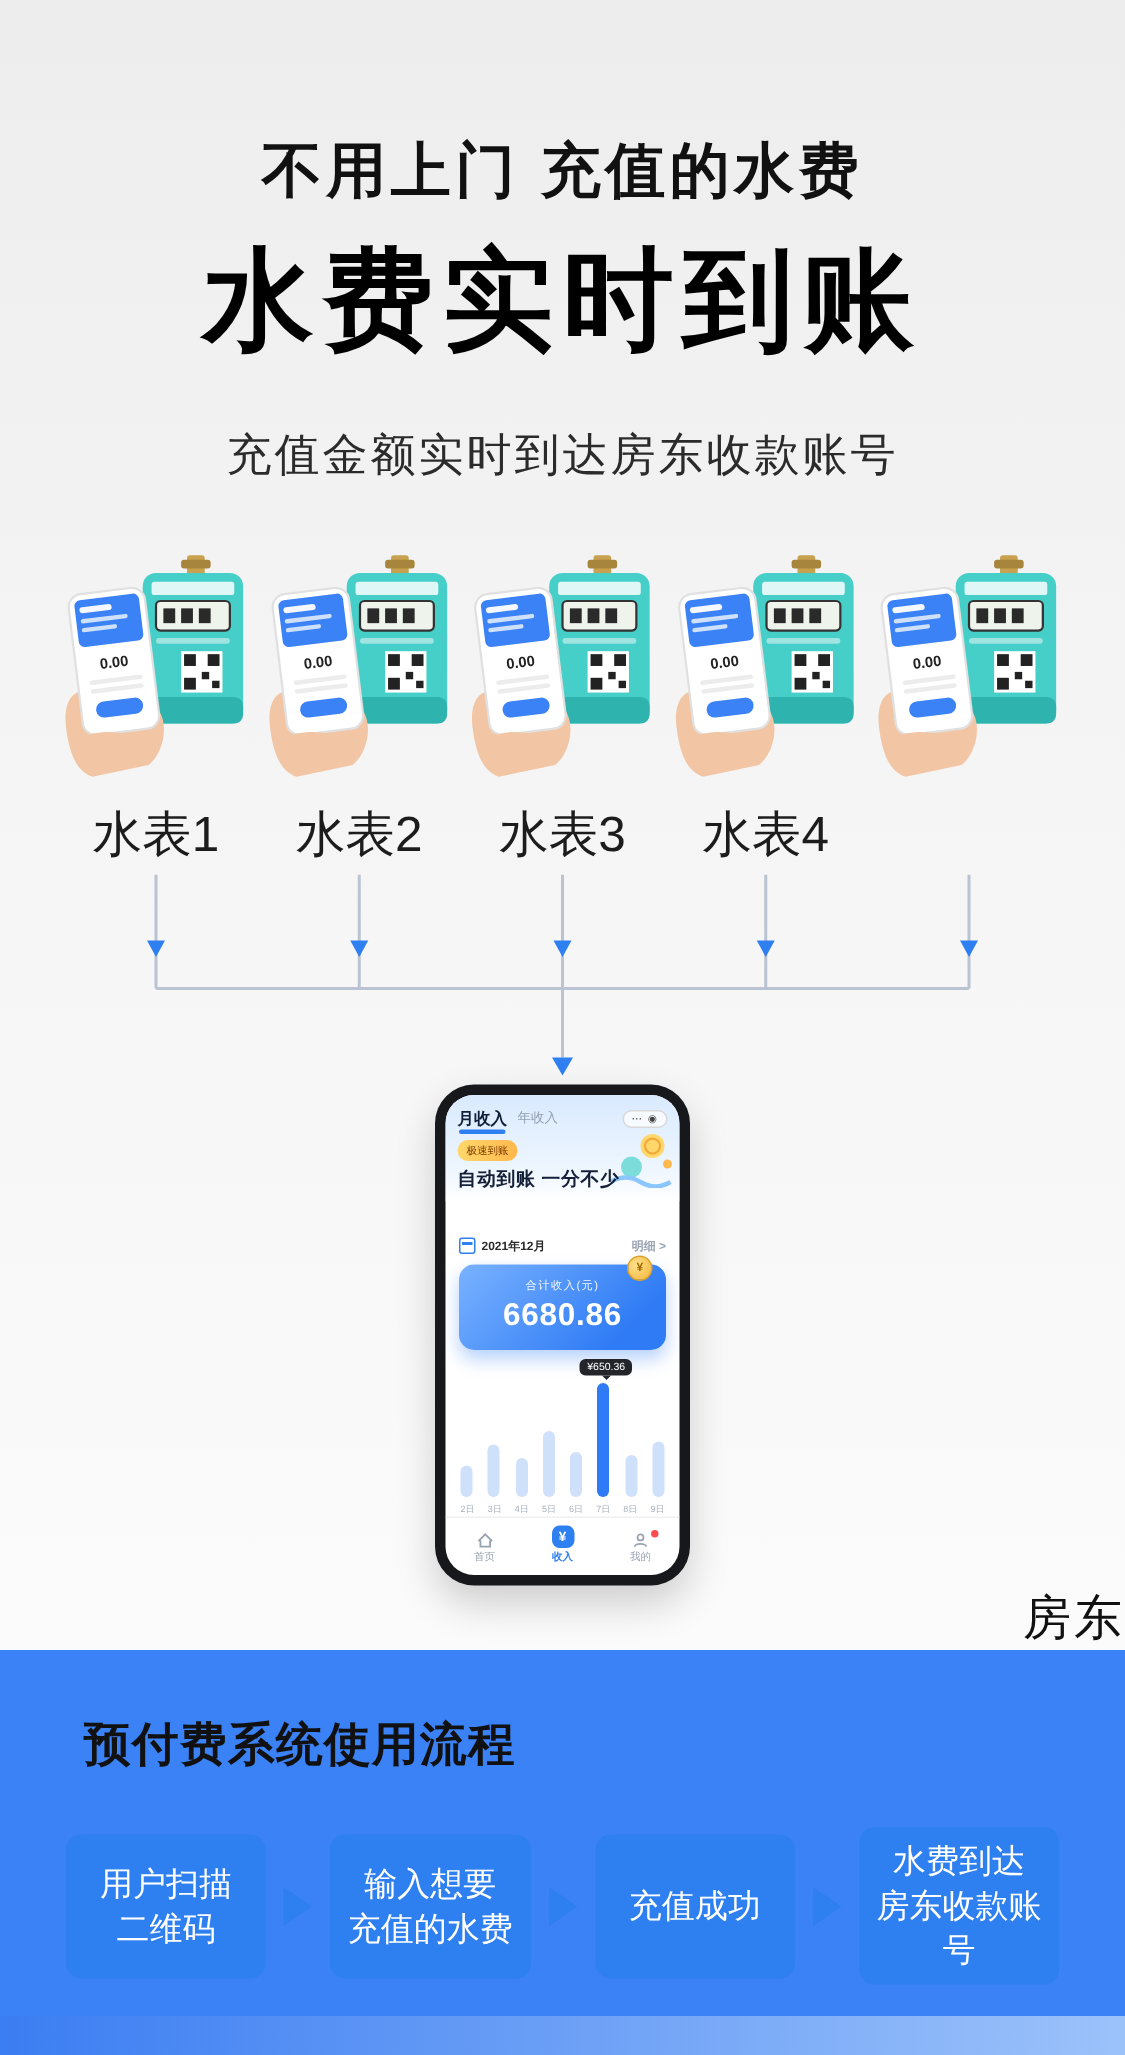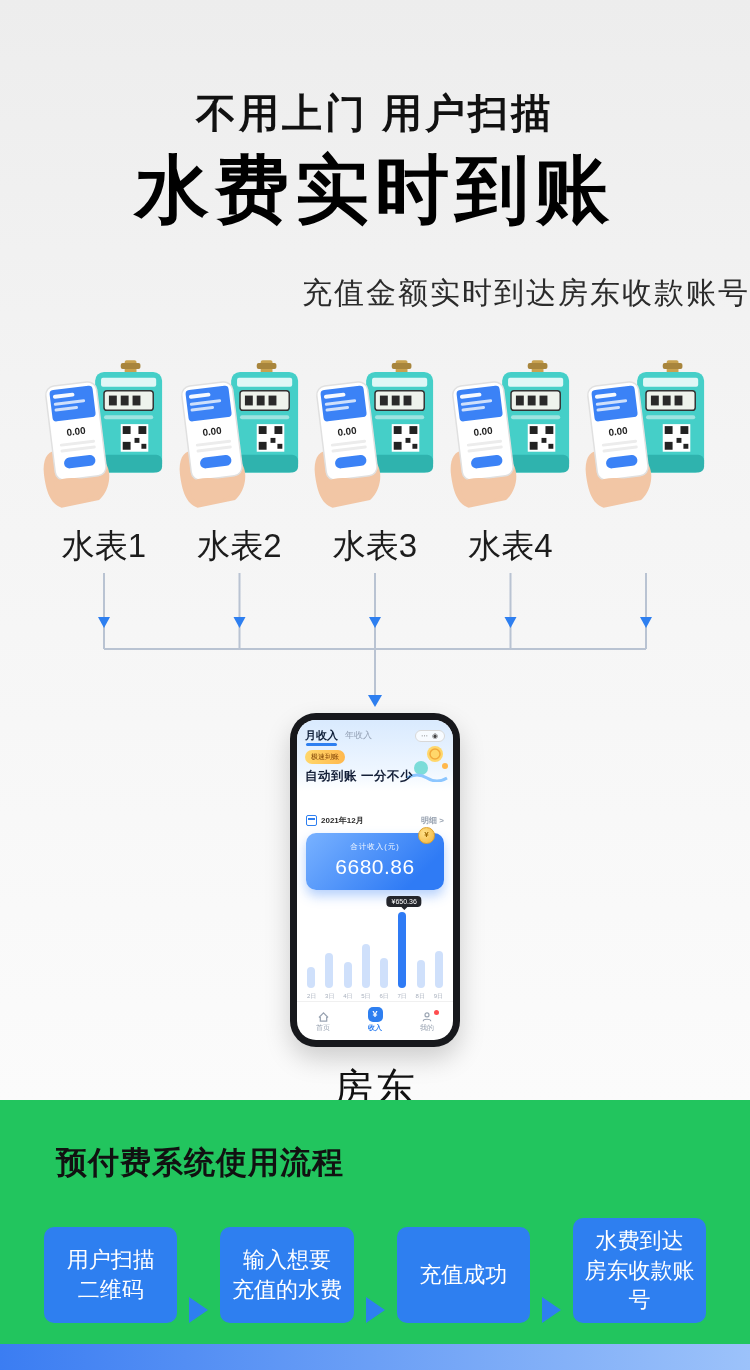--- a/index.html
+++ b/index.html
@@ -2,22 +2,22 @@
 <html><head>
 <meta charset="utf-8">
 <style>
   html,body{margin:0;padding:0}
   body{width:750px;background:#ffffff;font-family:"Liberation Sans","DejaVu Sans",sans-serif}
   .page{position:relative;width:750px;height:1370px;overflow:hidden;background:#fff}
 
   
   .top-section{position:relative;height:1100px;background:linear-gradient(180deg,#ededed 0%,#f4f4f4 40%,#fbfbfb 100%)}
   .kicker{padding-top:86px;text-align:center;font-size:40px;font-weight:700;color:#111;letter-spacing:3px}
-  .main-title{text-align:center;font-size:74px;font-weight:900;color:#000;letter-spacing:6px}
-  .subtitle{margin-top:32px;text-align:right;font-size:30px;color:#2b2b2b;letter-spacing:2px}
+  .main-title{margin-top:10px;text-align:center;font-size:74px;font-weight:900;color:#000;letter-spacing:6px}
+  .subtitle{margin-top:32px;text-align:center;font-size:30px;color:#2b2b2b;letter-spacing:2px}
 
   
   .meters-row{display:flex;justify-content:space-between;padding:0 40px;margin-top:44px}
   .meter-item{width:128px;text-align:center}
   .meter-item svg{width:128px;height:150px;display:block}
   .meter-label{margin-top:16px;font-size:33px;color:#1c1c1c}
 
   .connectors{display:block;margin:4px auto 0}
 
   
@@ -32,52 +32,52 @@
   .p-capsule{margin-left:auto;font-size:7px;color:#444;border:1px solid #d8d8d8;border-radius:9px;padding:1px 5px;background:rgba(255,255,255,.75);letter-spacing:1px}
   .p-badge{position:relative;z-index:2;display:inline-block;margin-top:7px;font-size:7px;color:#7a3c00;background:linear-gradient(90deg,#ffd76b,#ffb84d);border-radius:7px;padding:2px 6px}
   .p-headline{position:relative;z-index:2;font-size:12.5px;font-weight:800;color:#141f38;margin-top:4px;letter-spacing:.5px}
   .p-illus{position:absolute;right:4px;top:22px;width:48px;height:40px;z-index:1}
   .p-daterow{display:flex;align-items:center;margin:24px 9px 0;font-size:8px;color:#2a2a2a;font-weight:700}
   .p-cal{width:9px;height:9px;border:1.5px solid #2e7ff0;border-radius:2px;margin-right:4px;position:relative}
   .p-cal::after{content:"";position:absolute;left:1px;right:1px;top:2px;height:1.5px;background:#2e7ff0}
   .p-detail{margin-left:auto;color:#9aa4b2;font-weight:700}
   .p-card{margin:7px 9px 0;background:linear-gradient(135deg,#79b2ff 0%,#2f7bf5 80%);border-radius:10px;padding:9px 8px 11px;text-align:center;position:relative;color:#fff;box-shadow:0 6px 12px rgba(47,123,245,.35)}
   .p-card-label{font-size:7.5px;opacity:.92;letter-spacing:1px}
-  .p-card-value{font-size:21px;font-weight:400;margin-top:3px;letter-spacing:.5px}
+  .p-card-value{font-size:21px;font-weight:700;margin-top:3px;letter-spacing:.5px}
   .p-coin{position:absolute;top:-6px;right:9px;width:15px;height:15px;border-radius:50%;background:radial-gradient(circle at 35% 35%,#ffe28a,#f2b33a);border:1px solid #dfa22b;color:#9c6700;font-size:8px;line-height:14px;font-weight:700;text-align:center}
   .p-chart{position:relative;height:78px;margin:22px 10px 0;display:flex;align-items:flex-end;justify-content:space-between}
   .bar{width:8px;border-radius:4px;background:#cfe0fb}
   .bar.hl{background:#2f7bf5}
   .p-tooltip{position:absolute;top:-16px;transform:translateX(-50%);background:#23252b;color:#fff;font-size:7px;padding:2px 5px;border-radius:4px;white-space:nowrap;z-index:3}
   .p-tooltip::after{content:"";position:absolute;left:50%;bottom:-3px;transform:translateX(-50%);border-left:3px solid transparent;border-right:3px solid transparent;border-top:3px solid #23252b}
   .p-xlabels{display:flex;justify-content:space-between;margin:4px 10px 0;font-size:6px;color:#a8b0bd}
   .p-nav{margin-top:auto;border-top:1px solid #f0f0f0;display:flex;justify-content:space-around;align-items:flex-end;padding:5px 0 7px}
   .p-nav-item{font-size:7px;color:#9aa4b2;text-align:center;position:relative;min-width:26px}
   .p-nav-item.active{color:#2e7ff0;font-weight:700}
   .p-nav-item svg{display:block;margin:0 auto 1px}
   .income-ico{width:15px;height:15px;margin:0 auto 1px;border-radius:5px;background:#2e7ff0;color:#fff;font-size:9px;line-height:15px;font-weight:700;text-align:center}
   .p-dot{position:absolute;top:-2px;right:1px;width:5px;height:5px;border-radius:50%;background:#ff4d4f}
-  .caption{margin-top:14px;text-align:center;font-size:40px;color:#111;letter-spacing:2px}
+  .caption{text-align:right;font-size:32px;color:#111;letter-spacing:2px}
 
   
-  .bottom-section{position:relative;height:270px;background:#22c55e}
+  .bottom-section{position:relative;height:270px;background:#3b82f6}
   .flow-title{padding:42px 0 0 56px;font-size:31px;font-weight:700;color:#111;letter-spacing:1px}
-  .flow-row{display:flex;align-items:flex-end;justify-content:center;gap:12px;margin-top:34px;padding:0 44px}
+  .flow-row{display:flex;align-items:center;justify-content:center;gap:12px;margin-top:34px;padding:0 44px}
   .flow-step{flex:1;background:#2e7ff0;color:#fff;border-radius:10px;min-height:80px;display:flex;flex-direction:column;justify-content:center;align-items:center;font-size:22px;line-height:1.35;text-align:center;padding:8px 4px}
   .flow-arrow{flex:none;width:0;height:0;border-left:19px solid #2e7ff0;border-top:13px solid transparent;border-bottom:13px solid transparent}
   .bottom-strip{position:absolute;left:0;bottom:0;width:100%;height:26px;background:linear-gradient(90deg,#3b7df2,#9cc2fa)}
 </style>
 </head>
 <body>
 
 <div class="page">
 
   <div class="top-section">
 
-    <div class="kicker">不用上门 用户扫描</div>
+    <div class="kicker">不用上门 充值的水费</div>
     <div class="main-title">水费实时到账</div>
     <div class="subtitle">充值金额实时到达房东收款账号</div>
 
     <div class="meters-row">
 
       <div class="meter-item">
         <svg viewBox="0 0 130 152">
           <rect x="86" y="2" width="12" height="14" rx="2" fill="#c8a24f"></rect>
           <rect x="82" y="5" width="20" height="6" rx="2" fill="#a8853c"></rect>
           <rect x="56" y="14" width="68" height="102" rx="9" fill="#45cfc8"></rect>

